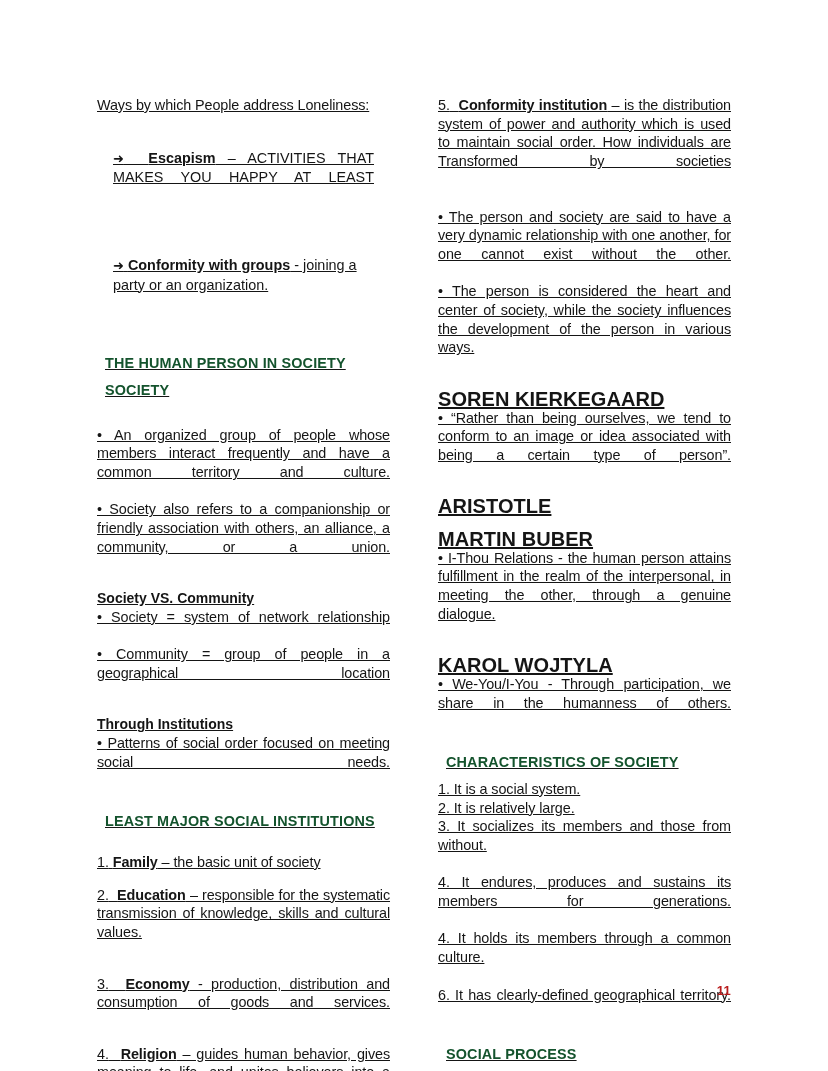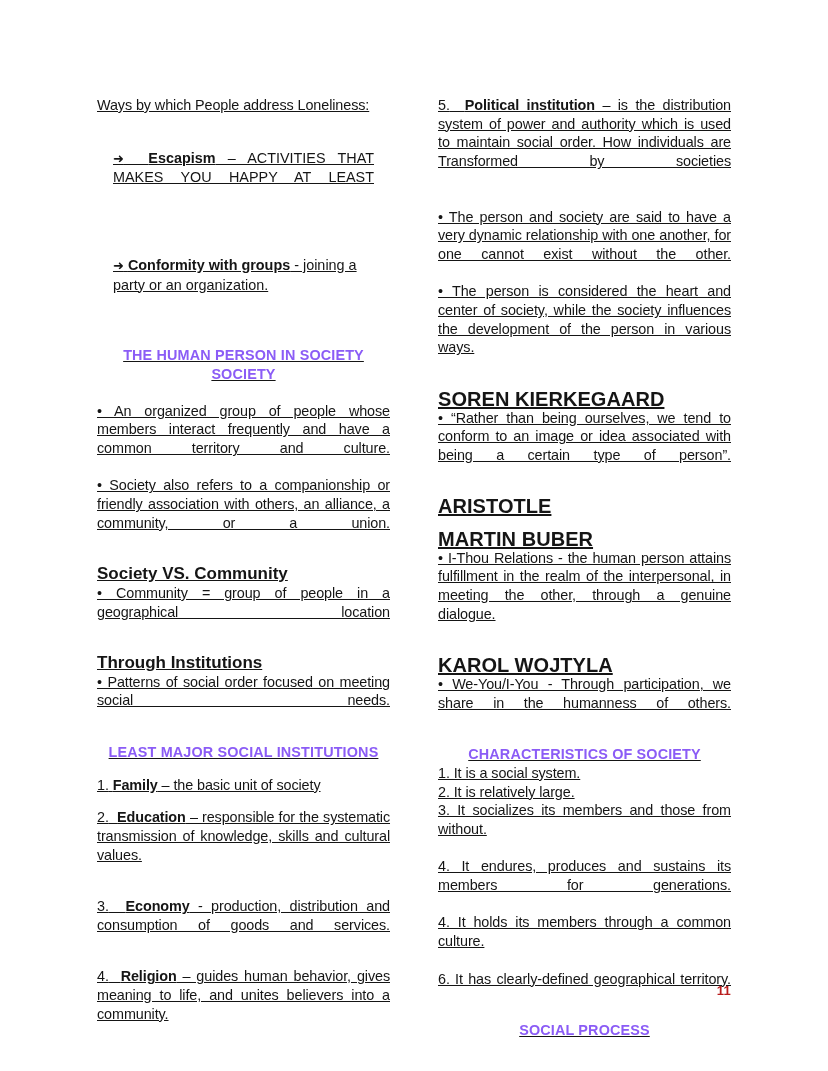--- a/index.html
+++ b/index.html
@@ -51,38 +51,38 @@
     letter-spacing: -0.1px;
   }
 
   .spacer-lg { height: 18px; }
   .spacer-md { height: 14px; }
 
   .heading-red {
     font-size: 14.4px;
     line-height: 18.7px;
     font-weight: bold;
-    color: #8b5cf6;
-    margin: 0;
+    color: #14532d;
+    margin: 8px;
     letter-spacing: 0.15px;
-    text-align: center;
+    text-align: left;
   }
 
   .heading-black {
     font-size: 20px;
     line-height: 18.7px;
     font-weight: bold;
     color: #151515;
     margin: 0;
     text-align: left;
     letter-spacing: 0.05px;
   }
 
   .subhead-black {
-    font-size: 17px;
+    font-size: 14px;
     line-height: 18.7px;
     font-weight: bold;
     color: #151515;
     margin: 0;
     text-align: left;
   }
 
   b, .b { font-weight: bold; }
 
   .arrow-item {
@@ -144,20 +144,21 @@
       <div class="heading-red">SOCIETY</div>
 
       <div class="spacer-lg"></div>
 
       <p class="para">• An organized group of people whose members interact frequently and have a common territory and culture.</p>
       <p class="para">• Society also refers to a companionship or friendly association with others, an alliance, a community, or a union.</p>
 
       <div class="spacer-md"></div>
 
       <div class="subhead-black">Society VS. Community</div>
+      <p class="para">• Society = system of network relationship</p>
       <p class="para">• Community = group of people in a geographical location</p>
 
       <div class="spacer-md"></div>
 
       <div class="subhead-black">Through Institutions</div>
       <p class="para">• Patterns of social order focused on meeting social needs.</p>
 
       <div class="spacer-md"></div>
 
       <div class="heading-red">LEAST MAJOR SOCIAL INSTITUTIONS</div>
@@ -175,21 +176,21 @@
       <p class="para"><span>3.</span>&nbsp; <b>Economy</b><span> - production, distribution and consumption of goods and services.</span></p>
 
       <div class="spacer-md"></div>
 
       <p class="para"><span>4.</span>&nbsp; <b>Religion</b><span> – guides human behavior, gives meaning to life, and unites believers into a community.</span></p>
 
     </div>
 
     <div class="column">
 
-      <p class="para"><span>5.</span>&nbsp; <b>Political institution</b><span> – is the distribution system of power and authority which is used to maintain social order. How individuals are Transformed by societies</span></p>
+      <p class="para"><span>5.</span>&nbsp; <b>Conformity institution</b><span> – is the distribution system of power and authority which is used to maintain social order. How individuals are Transformed by societies</span></p>
 
       <div class="spacer-lg"></div>
 
       <p class="para">• The person and society are said to have a very dynamic relationship with one another, for one cannot exist without the other.</p>
       <p class="para">• The person is considered the heart and center of society, while the society influences the development of the person in various ways.</p>
 
       <div class="spacer-md"></div>
 
       <div class="heading-black">SOREN KIERKEGAARD</div>
       <p class="para">• “Rather than being ourselves, we tend to conform to an image or idea associated with being a certain type of person”.</p>

